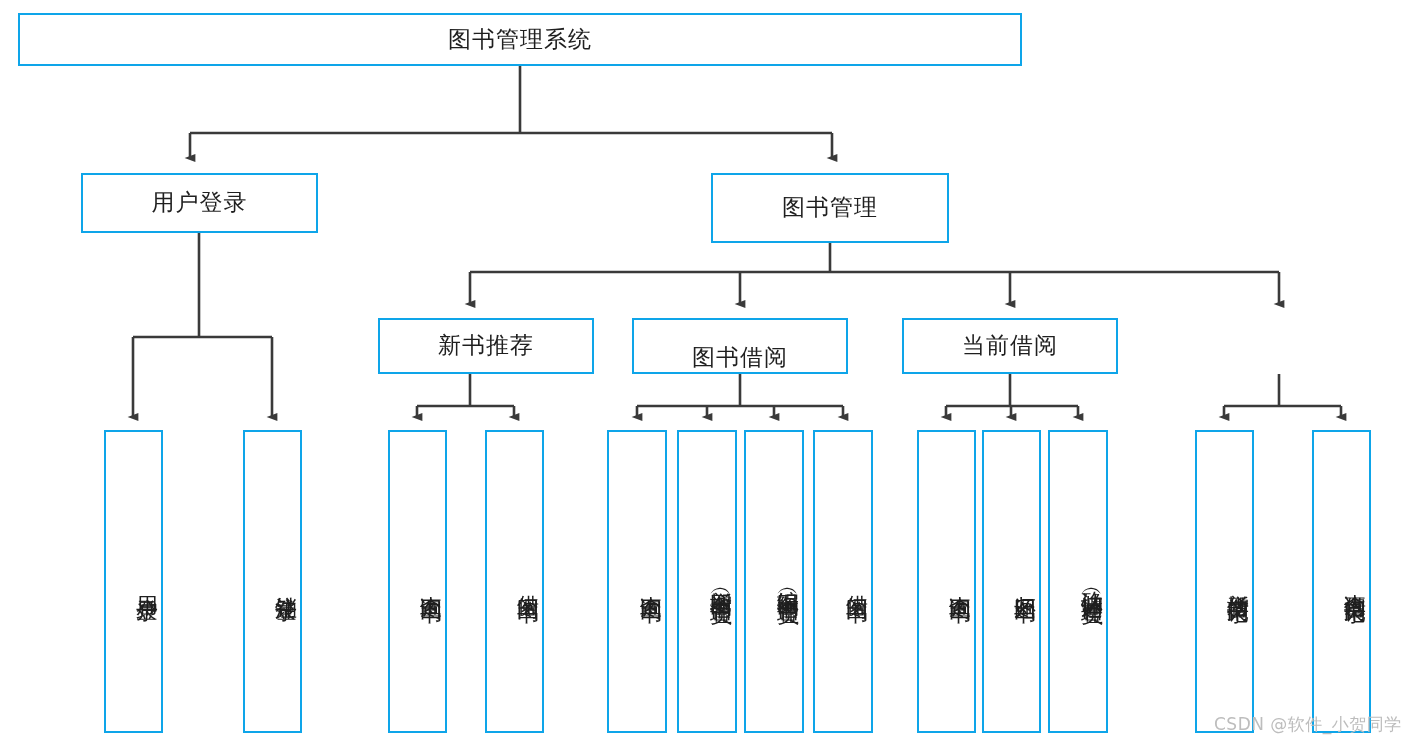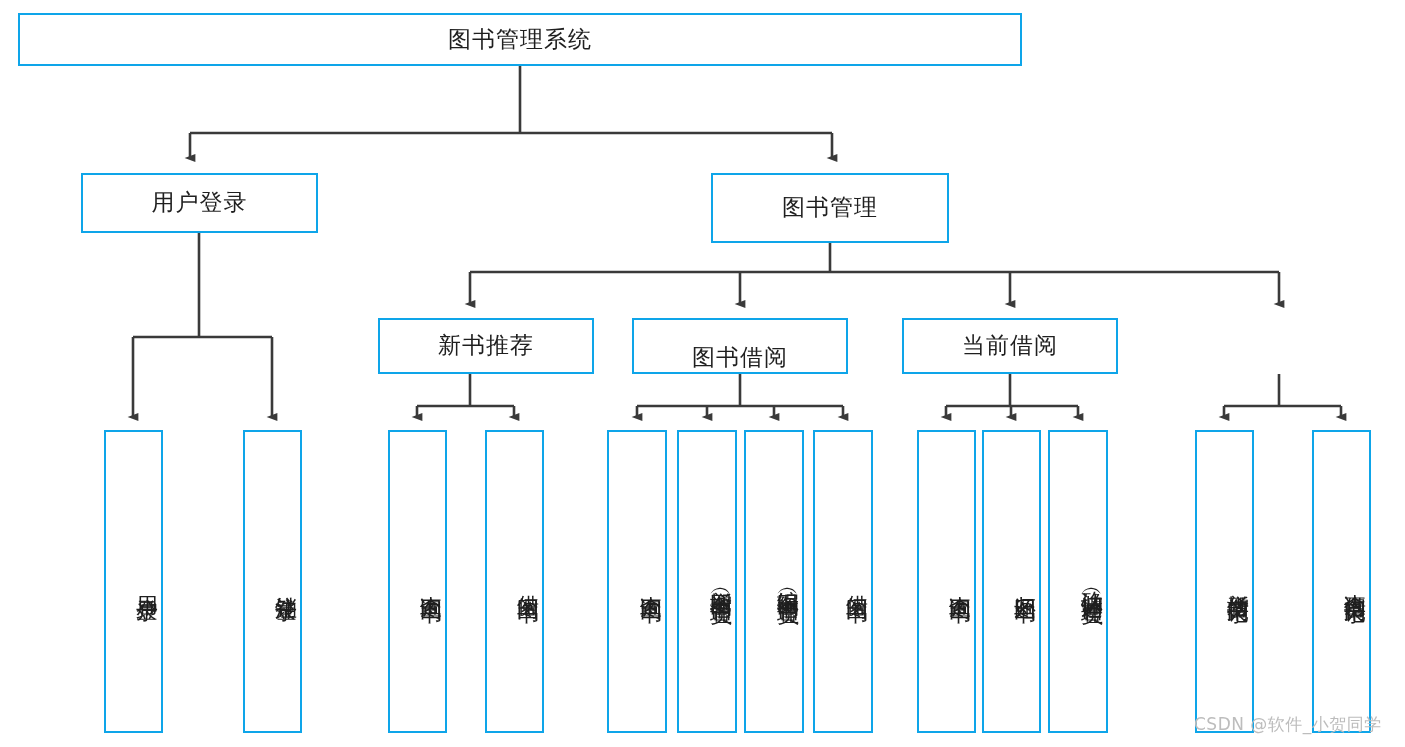--- a/index.html
+++ b/index.html
@@ -57,20 +57,21 @@
   .node.v .lbl {
     writing-mode: vertical-rl;
     text-orientation: upright;
   }
   .watermark {
     position: absolute;
     font-size: 17px;
     color: #bdbdbd;
     white-space: nowrap;
     letter-spacing: 0.5px;
+    margin-left: 20px;
   }
 </style>
 </head>
 <body>
 
 <div id="canvas">
 
   <svg id="wires" viewBox="0 0 1405 747" xmlns="http://www.w3.org/2000/svg">
     <defs>
       <marker id="arrow" markerWidth="12" markerHeight="12" refX="5.2" refY="6" orient="auto" markerUnits="userSpaceOnUse">

